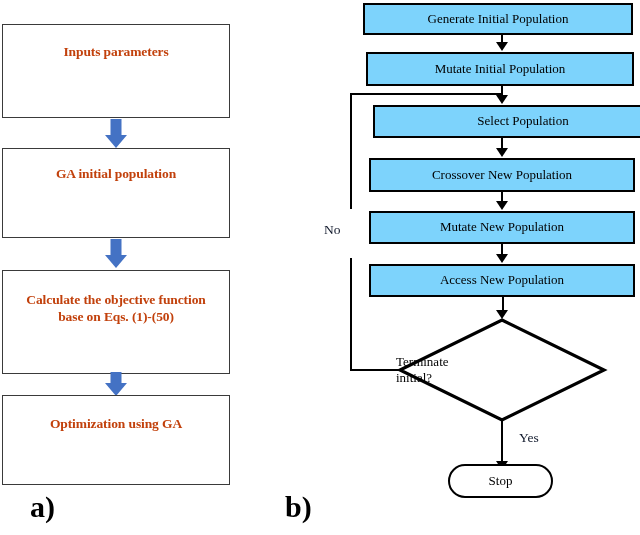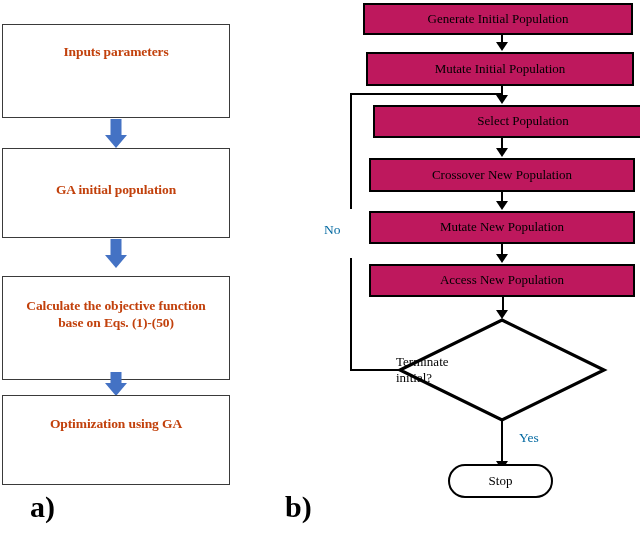--- a/index.html
+++ b/index.html
@@ -63,21 +63,21 @@
     height: 0;
     border-left: 11px solid transparent;
     border-right: 11px solid transparent;
     border-top: 13px solid #4472C4;
   }
 
   
   .b-box {
     position: absolute;
     box-sizing: border-box;
-    background: #be185d;
+    background: #7dd3fc;
     border: 2px solid #000000;
     display: flex;
     justify-content: center;
     align-items: center;
     text-align: center;
   }
   .b-box .b-label {
     font-family: "Liberation Serif", "DejaVu Serif", serif;
     font-size: 13px;
     line-height: 1.1;
@@ -137,21 +137,21 @@
     font-family: "Liberation Serif", "DejaVu Serif", serif;
     font-size: 13px;
     color: #000000;
   }
 
   
   .edge-label {
     position: absolute;
     font-family: "Liberation Serif", "DejaVu Serif", serif;
     font-size: 13.5px;
-    color: #0369a1;
+    color: #0f172a;
     white-space: nowrap;
   }
 
   
   .panel-caption {
     position: absolute;
     font-family: "Liberation Serif", "DejaVu Serif", serif;
     font-weight: bold;
     font-size: 30px;
     line-height: 1;
@@ -168,29 +168,29 @@
     <div class="a-box" style="left:2px; top:24px; width:228px; height:94px;">
       <span class="a-label" style="margin-top:18px;">Inputs parameters</span>
     </div>
 
     <div class="blue-arrow" style="left:95px; top:119px; width:42px; height:29px;">
       <div class="shaft" style="top:0; width:11px; height:17px;"></div>
       <div class="head" style="top:16px;"></div>
     </div>
 
     <div class="a-box" style="left:2px; top:148px; width:228px; height:90px;">
-      <span class="a-label" style="margin-top:32px;text-align:center;">GA initial population</span>
+      <span class="a-label" style="margin-top:16px;text-align:center;">GA initial population</span>
     </div>
 
     <div class="blue-arrow" style="left:95px; top:239px; width:42px; height:29px;">
       <div class="shaft" style="top:0; width:11px; height:17px;"></div>
       <div class="head" style="top:16px;"></div>
     </div>
 
-    <div class="a-box" style="left:2px; top:276px; width:228px; height:104px;">
+    <div class="a-box" style="left:2px; top:270px; width:228px; height:104px;">
       <span class="a-label" style="margin-top:20px;">Calculate the objective function base on Eqs. (1)-(50)</span>
     </div>
 
     <div class="blue-arrow" style="left:95px; top:372px; width:42px; height:24px;">
       <div class="shaft" style="top:0; width:11px; height:12px;"></div>
       <div class="head" style="top:11px;"></div>
     </div>
 
     <div class="a-box" style="left:2px; top:395px; width:228px; height:90px;">
       <span class="a-label" style="margin-top:19px;">Optimization using GA</span>

